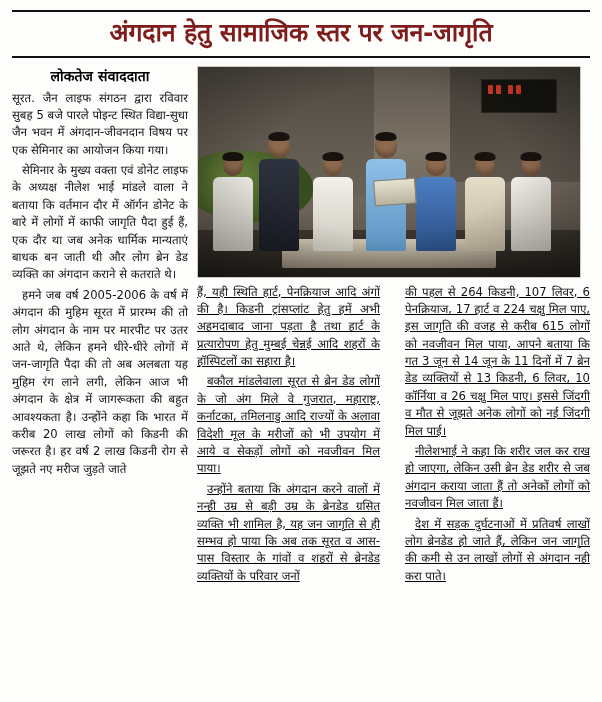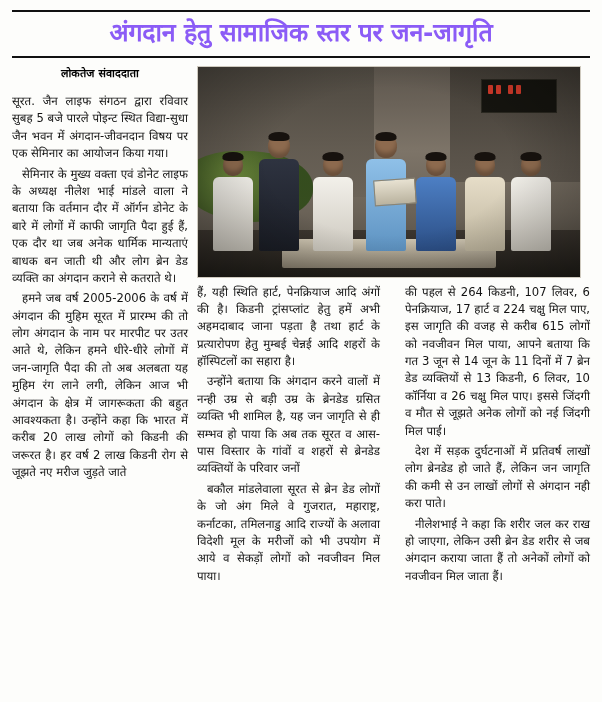--- a/index.html
+++ b/index.html
@@ -25,21 +25,21 @@
     border-bottom: 2px solid #111;
     padding: 6px 0 8px 0;
     margin-bottom: 8px;
   }
   .headline {
     text-align: center;
     font-family: "DejaVu Sans", "Liberation Sans", sans-serif;
     font-weight: bold;
     font-size: 25px;
     line-height: 1.18;
-    color: #8b5cf6;
+    color: #7f1d1d;
     letter-spacing: -0.2px;
   }
   .headline .l2 { display: block; }
 
   
   .content {
     display: flex;
     gap: 9px;
     height: 600px;
   }
@@ -52,23 +52,23 @@
     color: #131313;
     font-family: "DejaVu Sans", "Liberation Sans", sans-serif;
   }
   .col.first { width: 182px; }
   .col.second { width: 186px; }
   .col.third { width: 188px; }
 
   .byline {
     font-family: "DejaVu Sans", "Liberation Sans", sans-serif;
     font-weight: bold;
-    font-size: 11px;
+    font-size: 14px;
     text-align: center;
-    margin-bottom: 11px;
+    margin-bottom: 3px;
     color: #000;
     letter-spacing: 0.1px;
   }
 
   .para { margin: 0 0 3px 0; text-indent: 0; }
   .para.indent { text-indent: 10px; }
 
   
   .photo-block {
     float: none;
@@ -162,20 +162,21 @@
     background: radial-gradient(ellipse at 50% 45%, rgba(0,0,0,0) 45%, rgba(0,0,0,.35) 100%);
   }
 
   
   .mid {
     width: 393px;
   }
   .mid-cols {
     display: flex;
     gap: 25px;
+    text-decoration: underline;
   }
 </style>
 </head>
 <body>
 
 <div class="page">
 
   <div class="headline-wrap">
     <div class="headline">
       <span class="l1">अंगदान हेतु सामाजिक स्तर पर जन-जागृति</span>
@@ -252,26 +253,26 @@
 
           <div class="ph-item"></div>
           <div class="ph-vign"></div>
         </div>
       </div>
 
       <div class="mid-cols">
 
         <div class="col second">
           <p class="para">हैं, यही स्थिति हार्ट, पेनक्रियाज आदि अंगों की है। किडनी ट्रांसप्लांट हेतु हमें अभी अहमदाबाद जाना पड़ता है तथा हार्ट के प्रत्यारोपण हेतु मुम्बई चेन्नई आदि शहरों के हॉस्पिटलों का सहारा है।</p>
+          <p class="para indent">बकौल मांडलेवाला सूरत से ब्रेन डेड लोगों के जो अंग मिले वे गुजरात, महाराष्ट्र, कर्नाटका, तमिलनाडु आदि राज्यों के अलावा विदेशी मूल के मरीजों को भी उपयोग में आये व सेकड़ों लोगों को नवजीवन मिल पाया।</p>
           <p class="para indent">उन्होंने बताया कि अंगदान करने वालों में नन्ही उम्र से बड़ी उम्र के ब्रेनडेड ग्रसित व्यक्ति भी शामिल है, यह जन जागृति से ही सम्भव हो पाया कि अब तक सूरत व आस-पास विस्तार के गांवों व शहरों से ब्रेनडेड व्यक्तियों के परिवार जनों</p>
-          <p class="para indent">बकौल मांडलेवाला सूरत से ब्रेन डेड लोगों के जो अंग मिले वे गुजरात, महाराष्ट्र, कर्नाटका, तमिलनाडु आदि राज्यों के अलावा विदेशी मूल के मरीजों को भी उपयोग में आये व सेकड़ों लोगों को नवजीवन मिल पाया।</p>
         </div>
 
         <div class="col third">
           <p class="para">की पहल से 264 किडनी, 107 लिवर, 6 पेनक्रियाज, 17 हार्ट व 224 चक्षु मिल पाए, इस जागृति की वजह से करीब 615 लोगों को नवजीवन मिल पाया, आपने बताया कि गत 3 जून से 14 जून के 11 दिनों में 7 ब्रेन डेड व्यक्तियों से 13 किडनी, 6 लिवर, 10 कॉर्निया व 26 चक्षु मिल पाए। इससे जिंदगी व मौत से जूझते अनेक लोगों को नई जिंदगी मिल पाई।</p>
+          <p class="para indent">नीलेशभाई ने कहा कि शरीर जल कर राख हो जाएगा, लेकिन उसी ब्रेन डेड शरीर से जब अंगदान कराया जाता हैं तो अनेकों लोगों को नवजीवन मिल जाता हैं।</p>
           <p class="para indent">देश में सड़क दुर्घटनाओं में प्रतिवर्ष लाखों लोग ब्रेनडेड हो जाते हैं, लेकिन जन जागृति की कमी से उन लाखों लोगों से अंगदान नही करा पाते।</p>
-          <p class="para indent">नीलेशभाई ने कहा कि शरीर जल कर राख हो जाएगा, लेकिन उसी ब्रेन डेड शरीर से जब अंगदान कराया जाता हैं तो अनेकों लोगों को नवजीवन मिल जाता हैं।</p>
         </div>
       </div>
     </div>
 
   </div>
 </div>
 
 </body></html>

